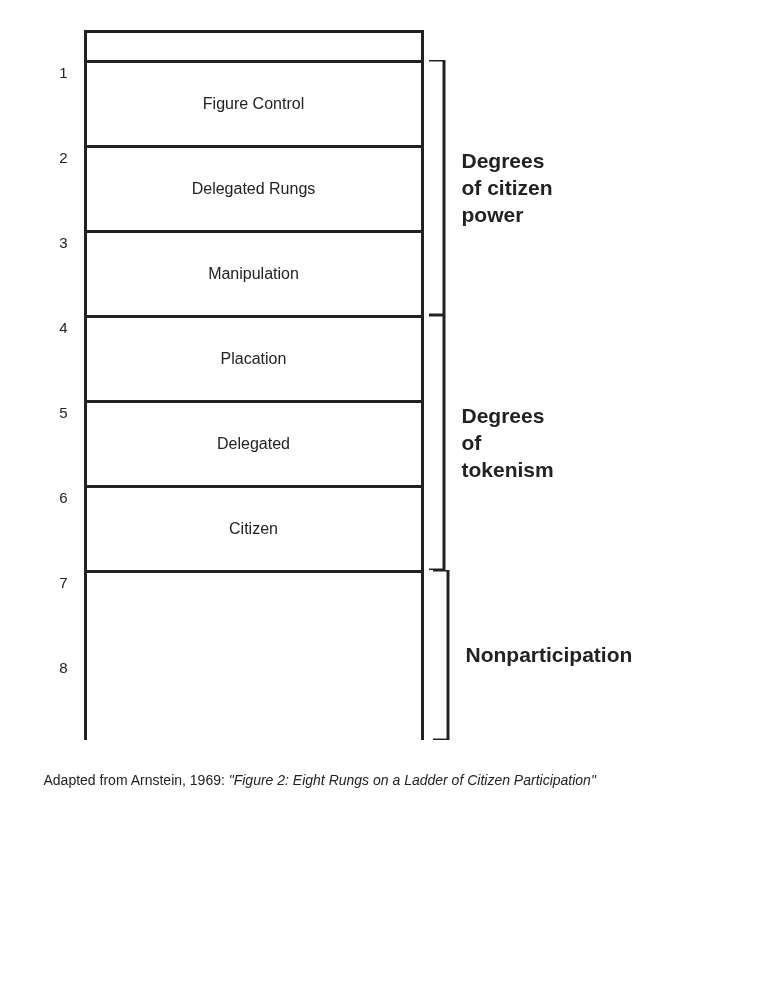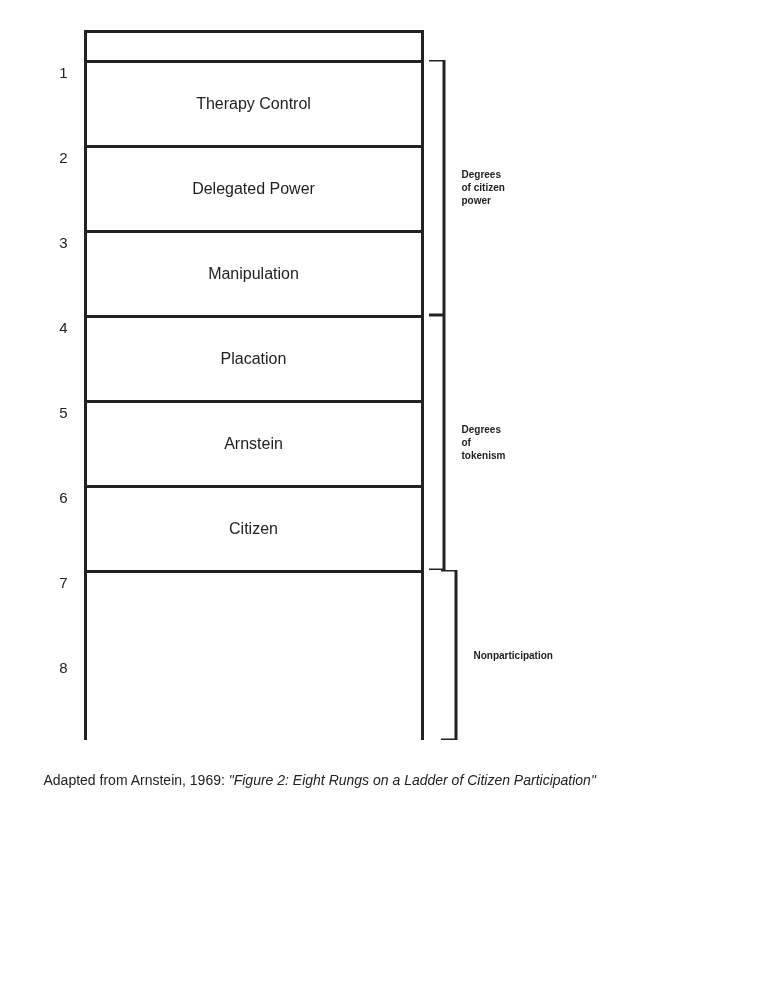--- a/index.html
+++ b/index.html
@@ -95,21 +95,21 @@
       flex-direction: row;
       align-items: center;
       position: absolute;
     }
 
     .bracket-svg {
       width: 30px;
     }
 
     .bracket-label {
-      font-size: 10px;
+      font-size: 21px;
       font-weight: bold;
       color: #222;
       margin-left: 8px;
       line-height: 1.3;
     }
 
     .caption {
       margin-top: 30px;
       width: 680px;
       font-size: 14px;
@@ -134,25 +134,25 @@
       <div class="rung-number">6</div>
       <div class="rung-number">5</div>
       <div class="rung-number">4</div>
       <div class="rung-number">3</div>
       <div class="rung-number">2</div>
       <div class="rung-number">1</div>
     </div>
 
     <div class="ladder-frame">
       <div class="ladder-top-line"></div>
-      <div class="rung">Therapy Control</div>
-      <div class="rung">Delegated Power</div>
+      <div class="rung">Figure Control</div>
+      <div class="rung">Delegated Rungs</div>
       <div class="rung">Manipulation</div>
       <div class="rung">Placation</div>
-      <div class="rung">Arnstein</div>
+      <div class="rung">Delegated</div>
       <div class="rung">Citizen</div>
       <div class="ladder-bottom-line"></div>
     </div>
 
     <div class="bracket-area" style="position:relative;">
 
       <div class="bracket-group" style="top: 30px; height: 255px; left: 0;">
         <svg class="bracket-svg" width="30" height="255">
           <line x1="20" y1="0" x2="20" y2="255" stroke="#222" stroke-width="3"></line>
           <line x1="20" y1="0" x2="5" y2="0" stroke="#222" stroke-width="3"></line>
@@ -163,21 +163,21 @@
 
       <div class="bracket-group" style="top: 285px; height: 255px; left: 0;">
         <svg class="bracket-svg" width="30" height="255">
           <line x1="20" y1="0" x2="20" y2="255" stroke="#222" stroke-width="3"></line>
           <line x1="20" y1="0" x2="5" y2="0" stroke="#222" stroke-width="3"></line>
           <line x1="20" y1="255" x2="5" y2="255" stroke="#222" stroke-width="3"></line>
         </svg>
         <div class="bracket-label">Degrees<br>of<br>tokenism</div>
       </div>
 
-      <div class="bracket-group" style="top: 540px; height: 170px; left: 12px;">
+      <div class="bracket-group" style="top: 540px; height: 170px; left: 4px;">
         <svg class="bracket-svg" width="30" height="170">
           <line x1="20" y1="0" x2="20" y2="170" stroke="#222" stroke-width="3"></line>
           <line x1="20" y1="0" x2="5" y2="0" stroke="#222" stroke-width="3"></line>
           <line x1="20" y1="170" x2="5" y2="170" stroke="#222" stroke-width="3"></line>
         </svg>
         <div class="bracket-label">Nonparticipation</div>
       </div>
 
     </div>
   </div>

